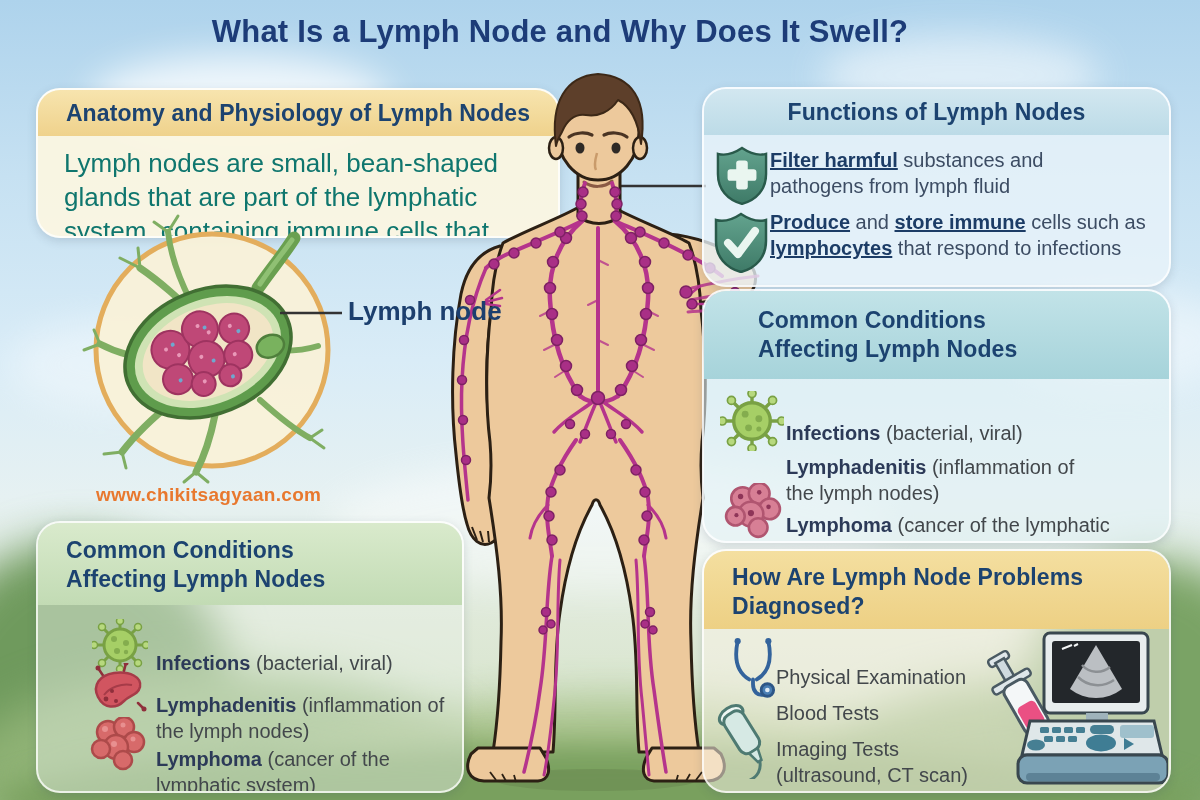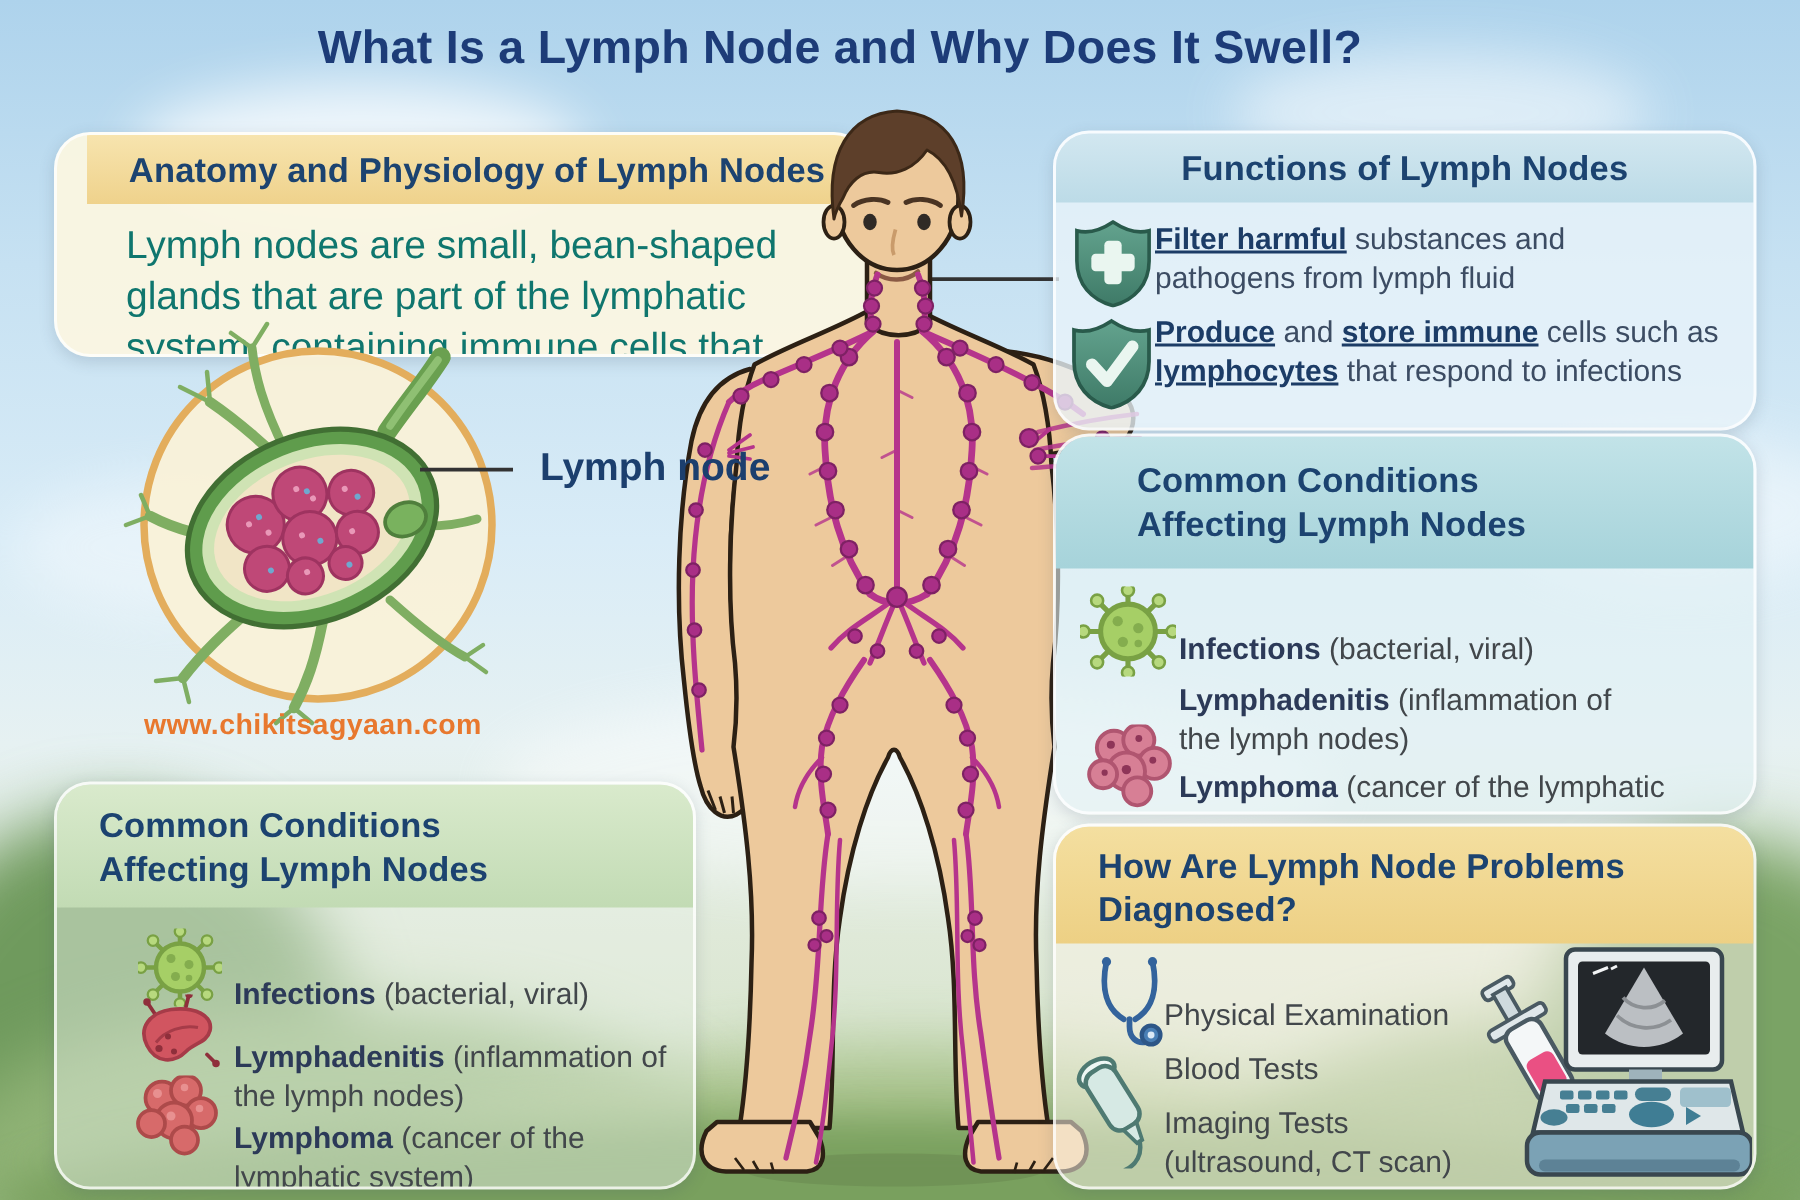--- a/index.html
+++ b/index.html
@@ -9,21 +9,21 @@
     background:linear-gradient(180deg,#aed3ec 0%,#c6e1f2 22%,#d9ecf7 45%,#e6f1f2 62%,#dfe9d8 78%,#cfdfc2 100%);
   }
   .blob{position:absolute;border-radius:50%;pointer-events:none;}
   .cloud{background:rgba(255,255,255,.75);filter:blur(18px);}
   .green{filter:blur(22px);}
   
   .card{position:absolute;border-radius:24px;overflow:hidden;
         box-shadow:0 3px 10px rgba(60,80,100,.18);border:2px solid rgba(255,255,255,.75);}
   .card-head{font-weight:bold;color:#1c4370;font-size:23px;line-height:1.26;letter-spacing:.1px;}
   .z2{z-index:2}.z4{z-index:4}
-  #card-anatomy{left:36px;top:88px;width:520px;height:146px;background:rgba(252,246,225,.93);padding-left:20px;}
+  #card-anatomy{left:36px;top:88px;width:520px;height:146px;background:rgba(252,246,225,.93);}
   #card-anatomy .card-head{height:46px;background:linear-gradient(180deg,#f7e4ae,#efd28c);
         display:flex;align-items:center;justify-content:center;}
   #anatomy-body{padding:11px 20px 0 26px;font-size:26px;line-height:1.3;color:#0f766e;}
   #card-cond-left{left:36px;top:521px;width:424px;height:268px;background:rgba(233,241,229,.48);}
   #card-cond-left .card-head{height:82px;background:linear-gradient(180deg,#d9eacc,#c2dbb4);
         padding:13px 0 0 28px;box-sizing:border-box;width:100%;}
   #card-functions{left:702px;top:87px;width:465px;height:196px;background:rgba(233,244,250,.78);}
   #card-functions .card-head{height:46px;background:linear-gradient(180deg,#d2e7f0,#bcdbe7);
         display:flex;align-items:center;justify-content:center;}
   #card-cond-right{left:702px;top:289px;width:465px;height:250px;background:rgba(227,241,245,.6);}
@@ -34,22 +34,22 @@
         padding:12px 0 0 28px;box-sizing:border-box;width:100%;}
   
   .item-text{position:absolute;font-size:20px;line-height:1.28;color:#42474b;margin-top:28px;}
   .item-text .b{font-weight:bold;color:#2c3a58;}
   .fn-text{position:absolute;font-size:20px;line-height:1.3;color:#3c4c63;}
   .fn-text .b{font-weight:bold;color:#1c3c66;text-decoration:underline;}
   .icon{position:absolute;}
   
   #main-title{position:absolute;left:0;top:14px;width:1120px;text-align:center;z-index:6;
       font-size:31px;font-weight:bold;color:#1d3c78;letter-spacing:.2px;}
-  #node-label{position:absolute;left:360px;top:296px;z-index:6;font-size:26px;font-weight:bold;color:#1c3f6e;}
-  #watermark{position:absolute;left:96px;top:473px;z-index:6;font-size:19px;font-weight:bold;color:#e8782e;letter-spacing:.3px;}
+  #node-label{position:absolute;left:348px;top:296px;z-index:6;font-size:26px;font-weight:bold;color:#1c3f6e;}
+  #watermark{position:absolute;left:96px;top:484px;z-index:6;font-size:19px;font-weight:bold;color:#e8782e;letter-spacing:.3px;}
   #figure-layer{position:absolute;left:0;top:0;z-index:3;pointer-events:none;}
 </style>
 </head>
 <body>
 
 <div id="stage">
 
   <div class="blob cloud" style="left:90px;top:55px;width:300px;height:90px;"></div>
   <div class="blob cloud" style="left:820px;top:35px;width:280px;height:80px;opacity:.7"></div>
   <div class="blob cloud" style="left:1000px;top:290px;width:240px;height:100px;opacity:.55"></div>

